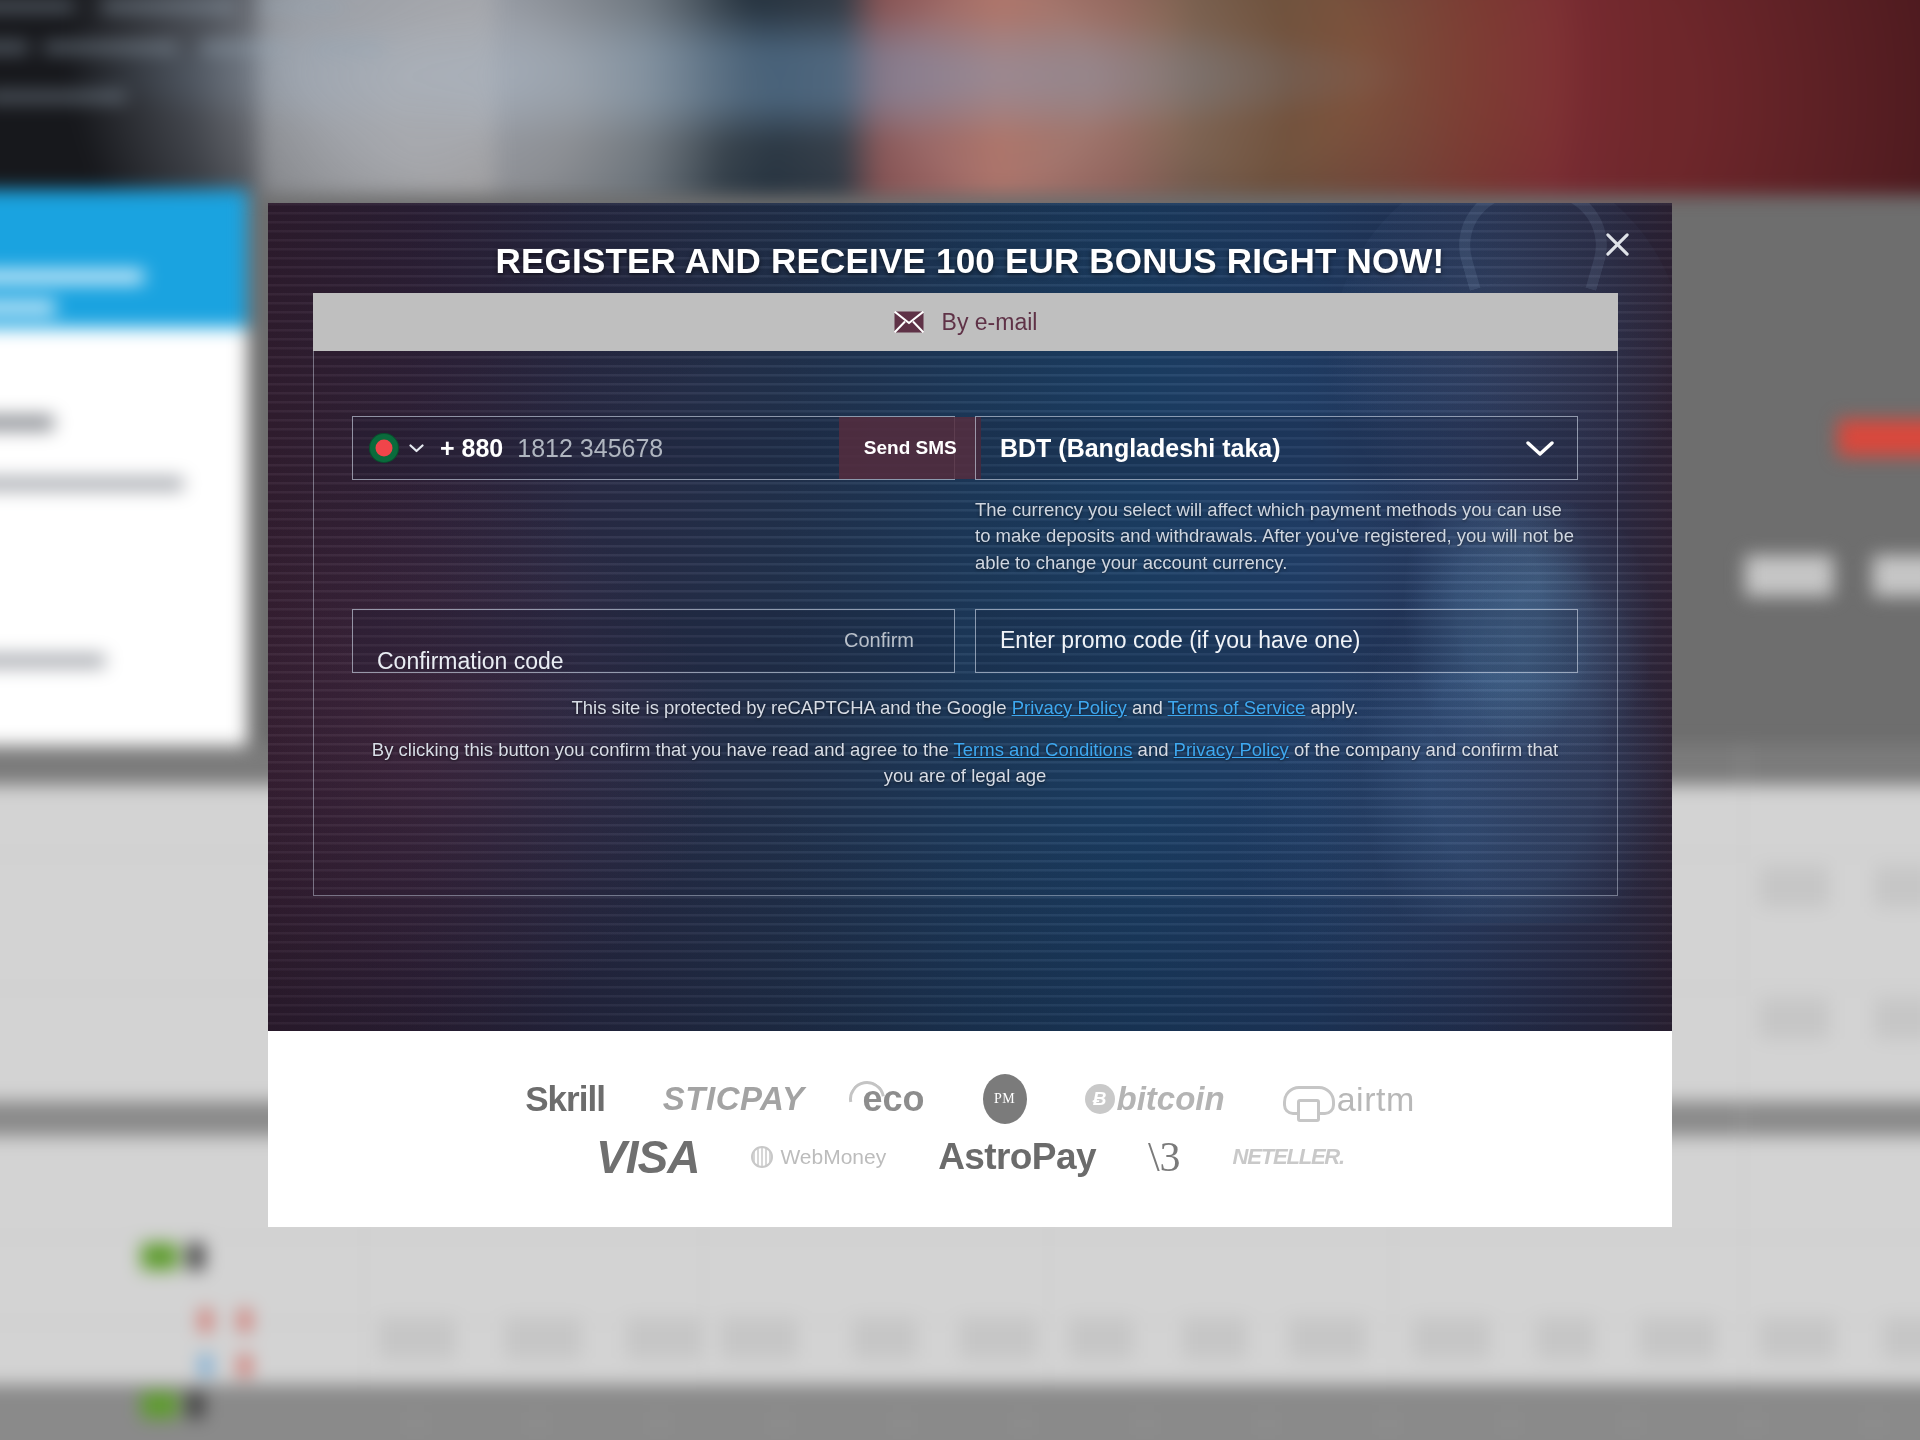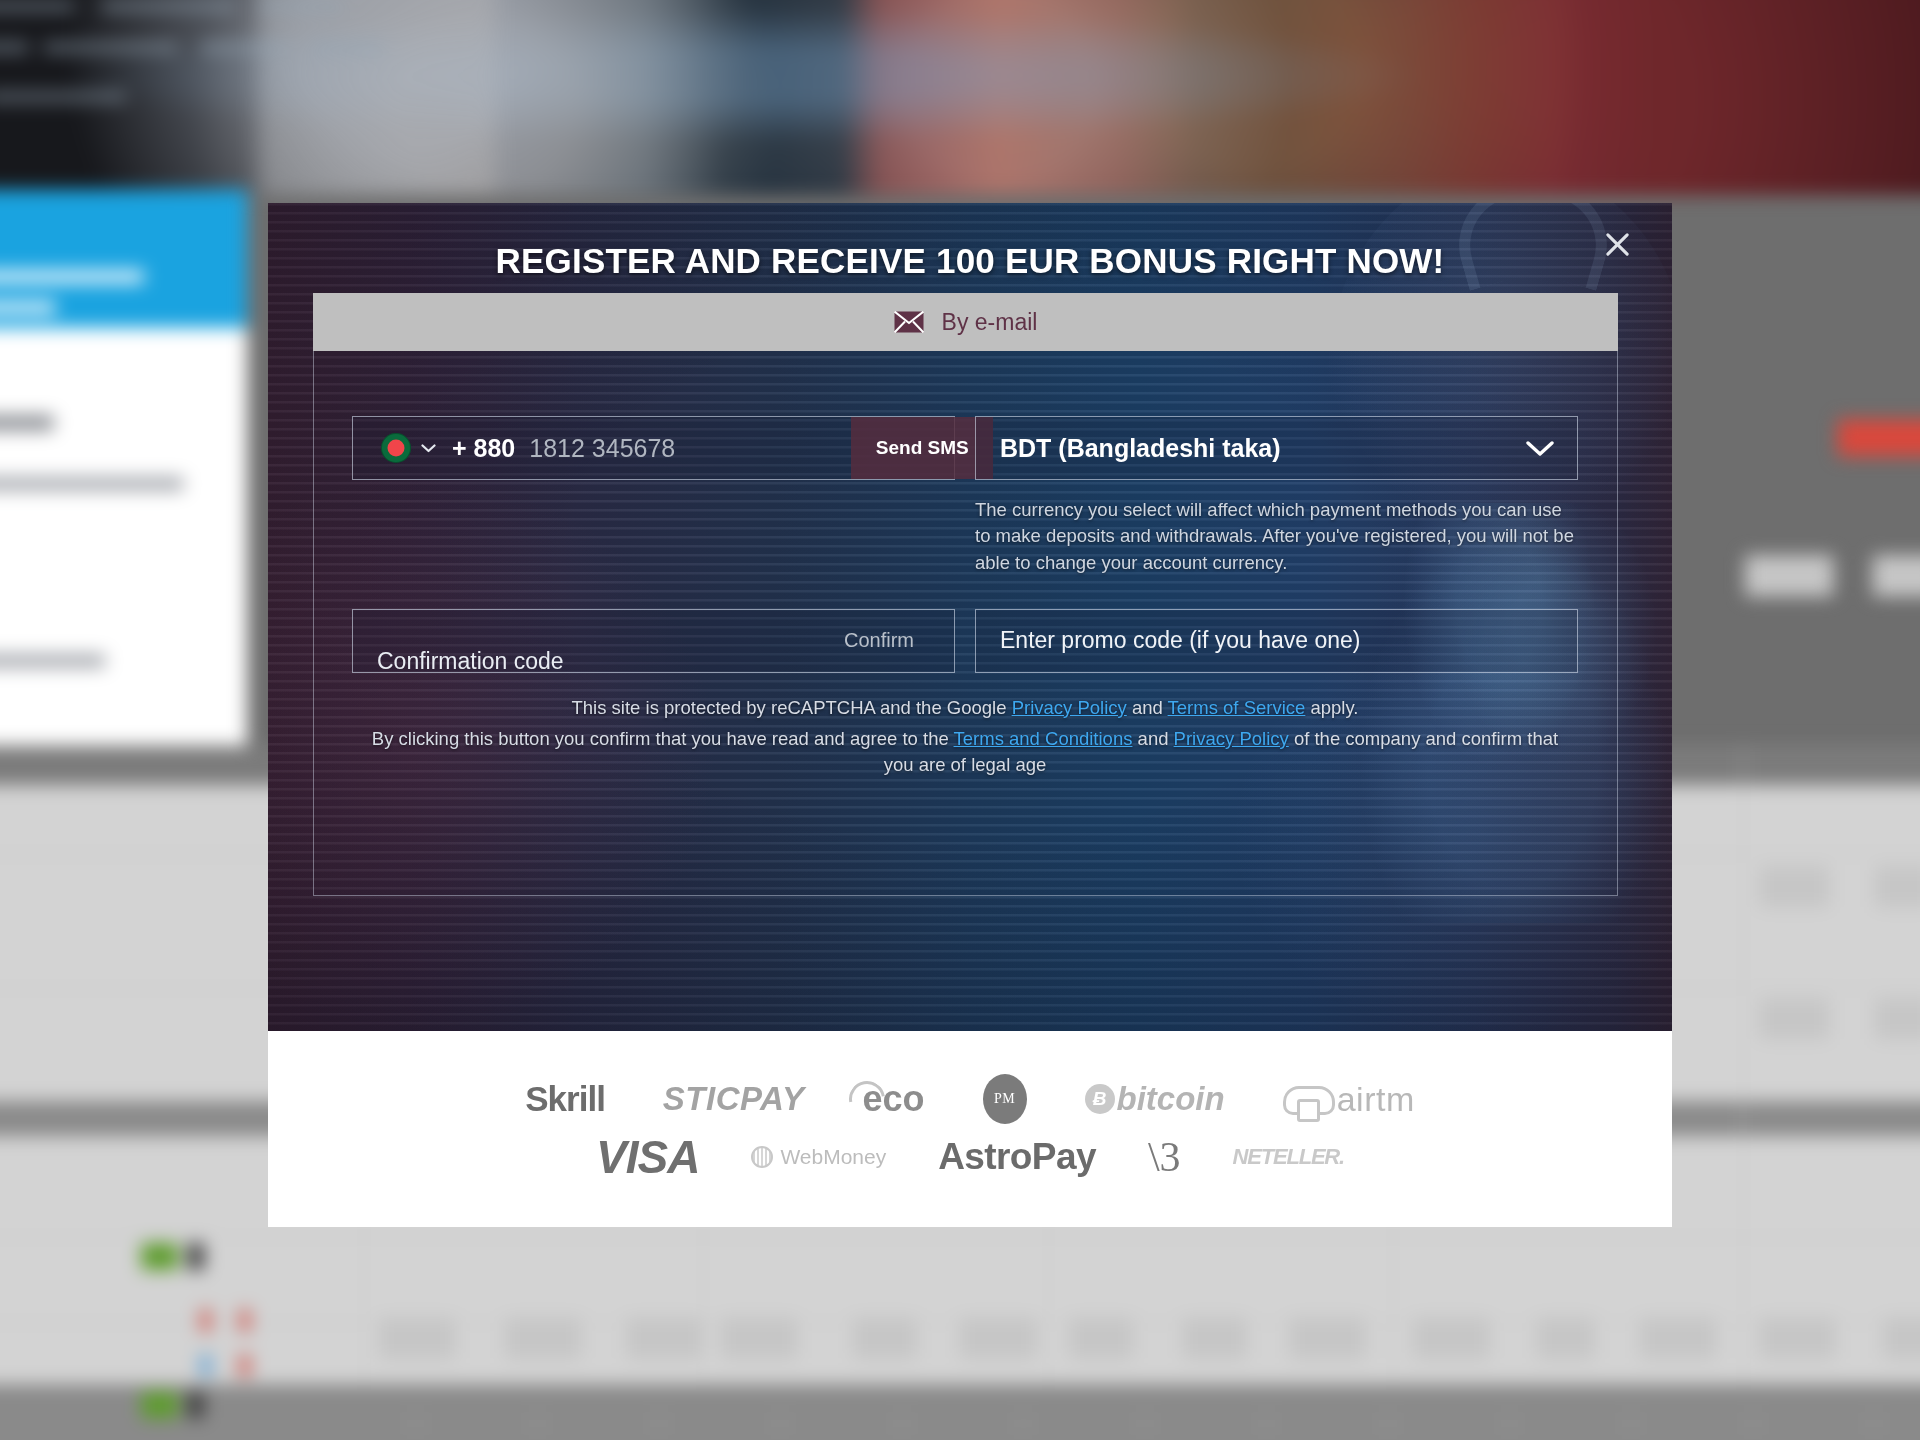--- a/index.html
+++ b/index.html
@@ -179,21 +179,21 @@
 
   .field {
     position: relative;
     height: 64px;
     border: 1px solid rgba(215,225,240,.6);
     display: flex; align-items: center;
     background: rgba(20,28,48,.18);
   }
 
   
-  #phone-field { padding-left: 28px; }
+  #phone-field { padding-left: 16px; }
   .flag {
     width: 30px; height: 30px; border-radius: 50%;
     background: #0a6b3c; position: relative; flex: none;
     box-shadow: inset 0 0 0 1px rgba(0,0,0,.25);
   }
   .flag::after {
     content: ""; position: absolute; left: 50%; top: 50%;
     width: 17px; height: 17px; border-radius: 50%;
     background: #f0454a; transform: translate(-50%, -50%);
   }
@@ -257,21 +257,21 @@
     color: #ffffff; font-size: 22px; font-weight: 700; letter-spacing: .5px;
     border: none; cursor: pointer;
     font-family: "Liberation Sans", sans-serif;
   }
 
   .legal {
     text-align: center; color: #d7dce5; font-size: 18.5px; line-height: 1.42;
     text-shadow: 0 1px 3px rgba(0,0,0,.55);
   }
   #recaptcha-line { margin-top: 22px; }
-  #terms-line { margin-top: 5px; padding: 0 18px; }
+  #terms-line { margin-top: 16px; padding: 0 18px; }
   .legal a { color: #3ea8f0; text-decoration: underline; }
 
   
   #payments {
     position: absolute;
     left: 268px; top: 1031px;
     width: 1404px; height: 196px;
     background: #ffffff;
     display: flex; flex-direction: column;
     align-items: center; justify-content: center;

